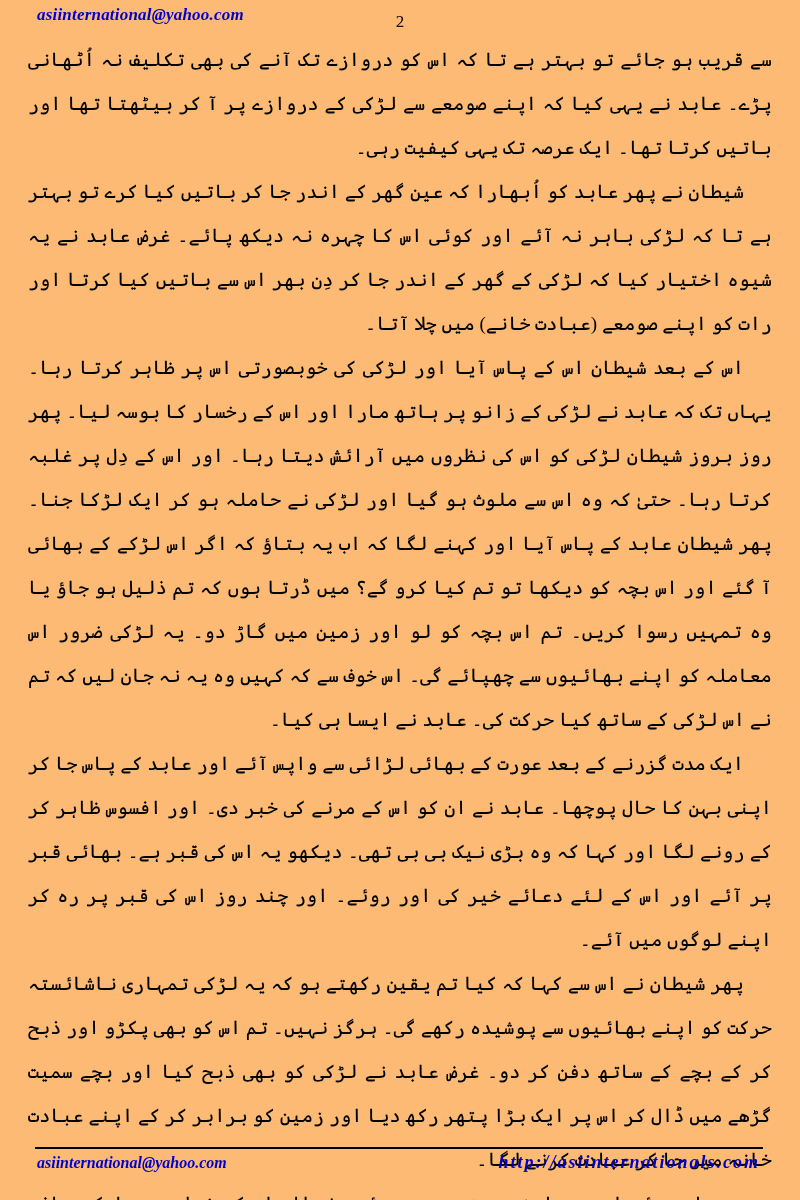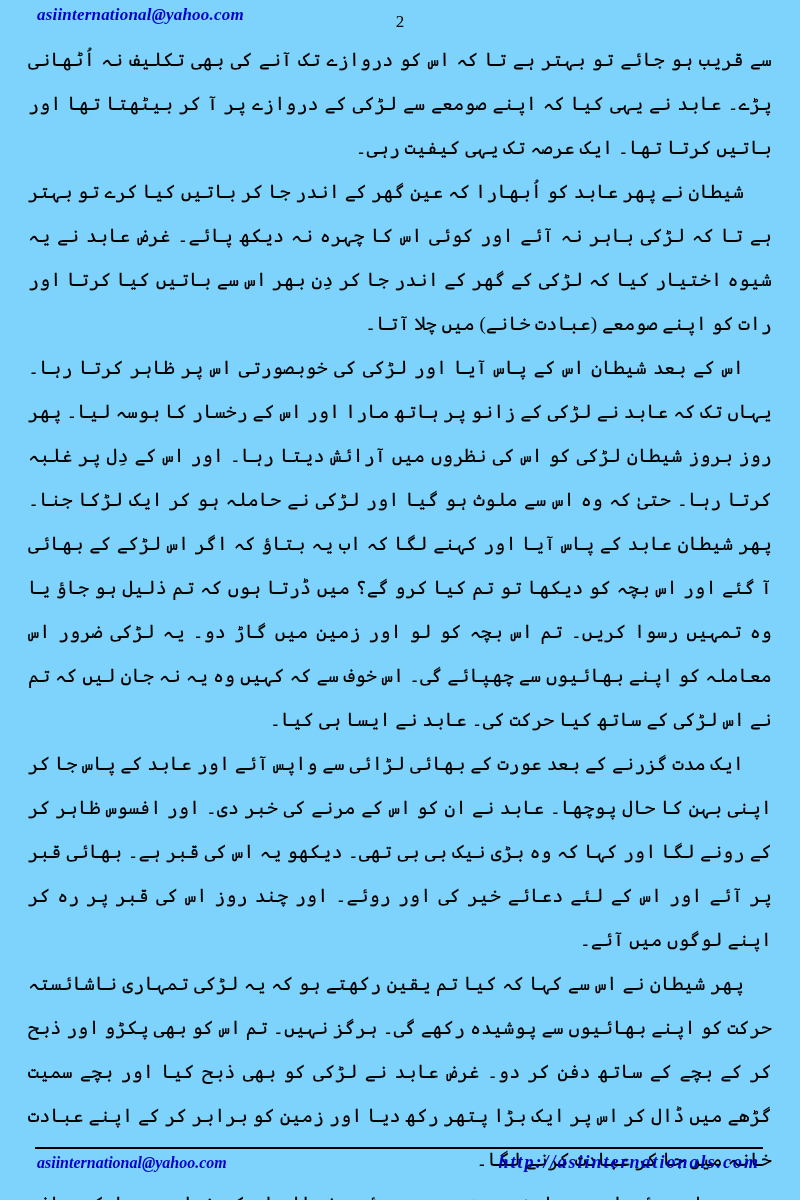--- a/index.html
+++ b/index.html
@@ -1,21 +1,21 @@
 <!DOCTYPE html>
 <html lang="ur"><head>
 <meta charset="utf-8">
 <style>
   * { box-sizing: border-box; }
   html, body { margin: 0; padding: 0; background: #ffffff; }
   .page {
     position: relative;
     width: 800px;
     height: 1200px;
-    background: #7dd3fc;
+    background: #fdba74;
     font-family: "Liberation Serif", serif;
     overflow: hidden;
   }
   
   .header-email {
     position: absolute;
     top: 5px;
     left: 37px;
     color: #0000cc;
     font-family: "Liberation Serif", serif;

